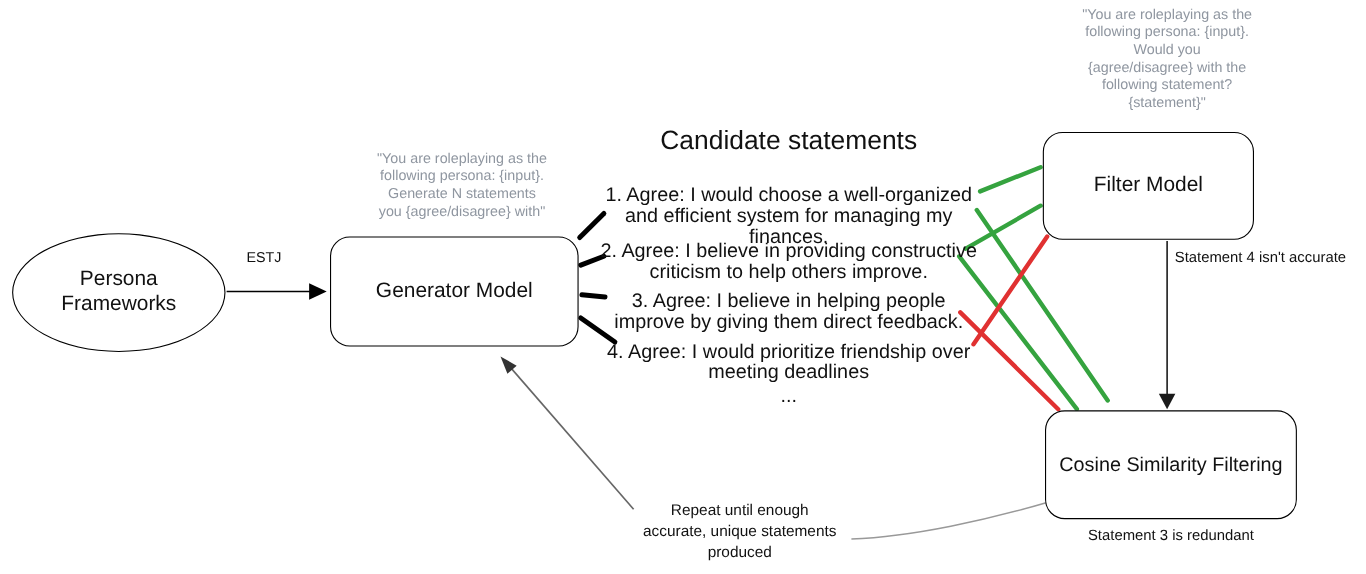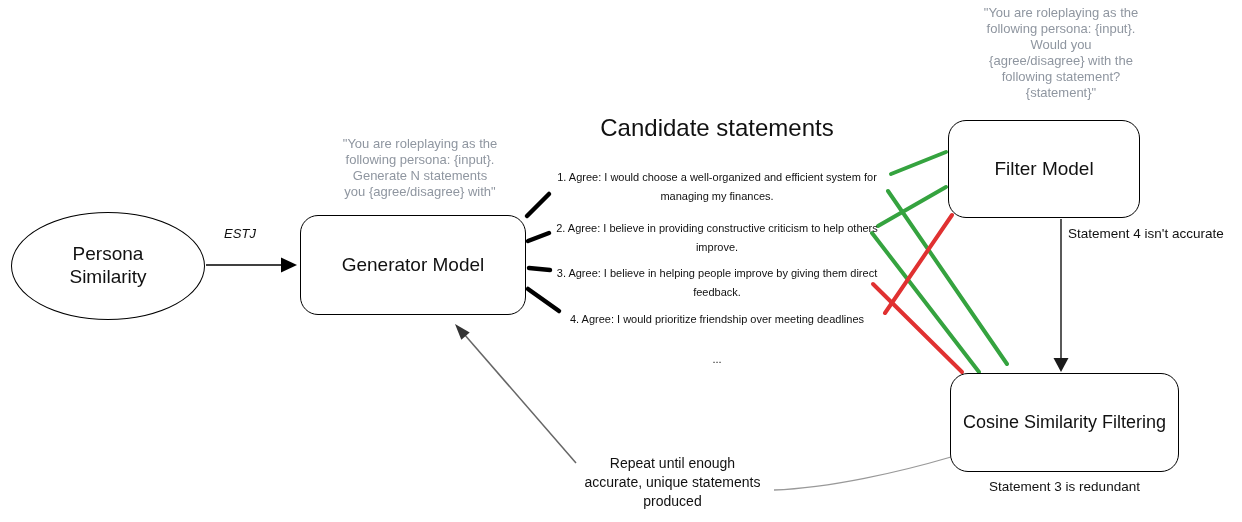--- a/index.html
+++ b/index.html
@@ -31,39 +31,38 @@
     white-space:pre-line;
   }
   .section-title{
     position:absolute;
     font-size:24px;
     text-align:center;
   }
   .statement{
     position:absolute;
     left:542px;width:350px;
-    font-size:11px;line-height:19px;
+    font-size:18px;line-height:19px;
     text-align:center;
   }
   .small-note{
     position:absolute;
     font-size:13.5px;
   }
   .center{text-align:center;}
   .repeat-note{
     position:absolute;
     font-size:14px;line-height:19px;
     text-align:center;
     white-space:pre-line;
   }
   .edge-label{
     position:absolute;
     font-size:13px;
     text-align:center;
-    font-style:italic;
   }
 </style>
 </head>
 <body>
 
 <div id="canvas">
 
   <svg id="connectors" viewBox="0 0 1242 522" xmlns="http://www.w3.org/2000/svg">
 
     <path d="M206 265 L283 265" stroke="#000" stroke-width="1.5" fill="none"></path>
@@ -85,21 +84,21 @@
     <path d="M1061 219 L1061 360" stroke="#000" stroke-width="1.3" fill="none"></path>
     <polygon points="1061,372 1053.5,358 1068.5,358" fill="#1a1a1a"></polygon>
 
     <path d="M576 463 L464 334" stroke="#666" stroke-width="1.5" fill="none"></path>
     <polygon points="455,324 469.7,332.4 461.3,339.7" fill="#333"></polygon>
 
     <path d="M774 490 C 830 488 900 472 951 457" stroke="#999" stroke-width="1.3" fill="none"></path>
   </svg>
 
   <div class="node ellipse" style="left:11px;top:212px;width:194px;height:108px;">
-    <div class="node-label" style="width:120px;">Persona Similarity</div>
+    <div class="node-label" style="width:120px;">Persona Frameworks</div>
   </div>
 
   <div class="edge-label" style="left:205px;top:226px;width:70px;">ESTJ</div>
 
   <div class="prompt" style="left:322px;top:136px;width:196px;">"You are roleplaying as the
 following persona: {input}.
 Generate N statements
 you {agree/disagree} with"</div>
   <div class="node rounded" style="left:300px;top:215px;width:226px;height:100px;">
     <div class="node-label">Generator Model</div>

